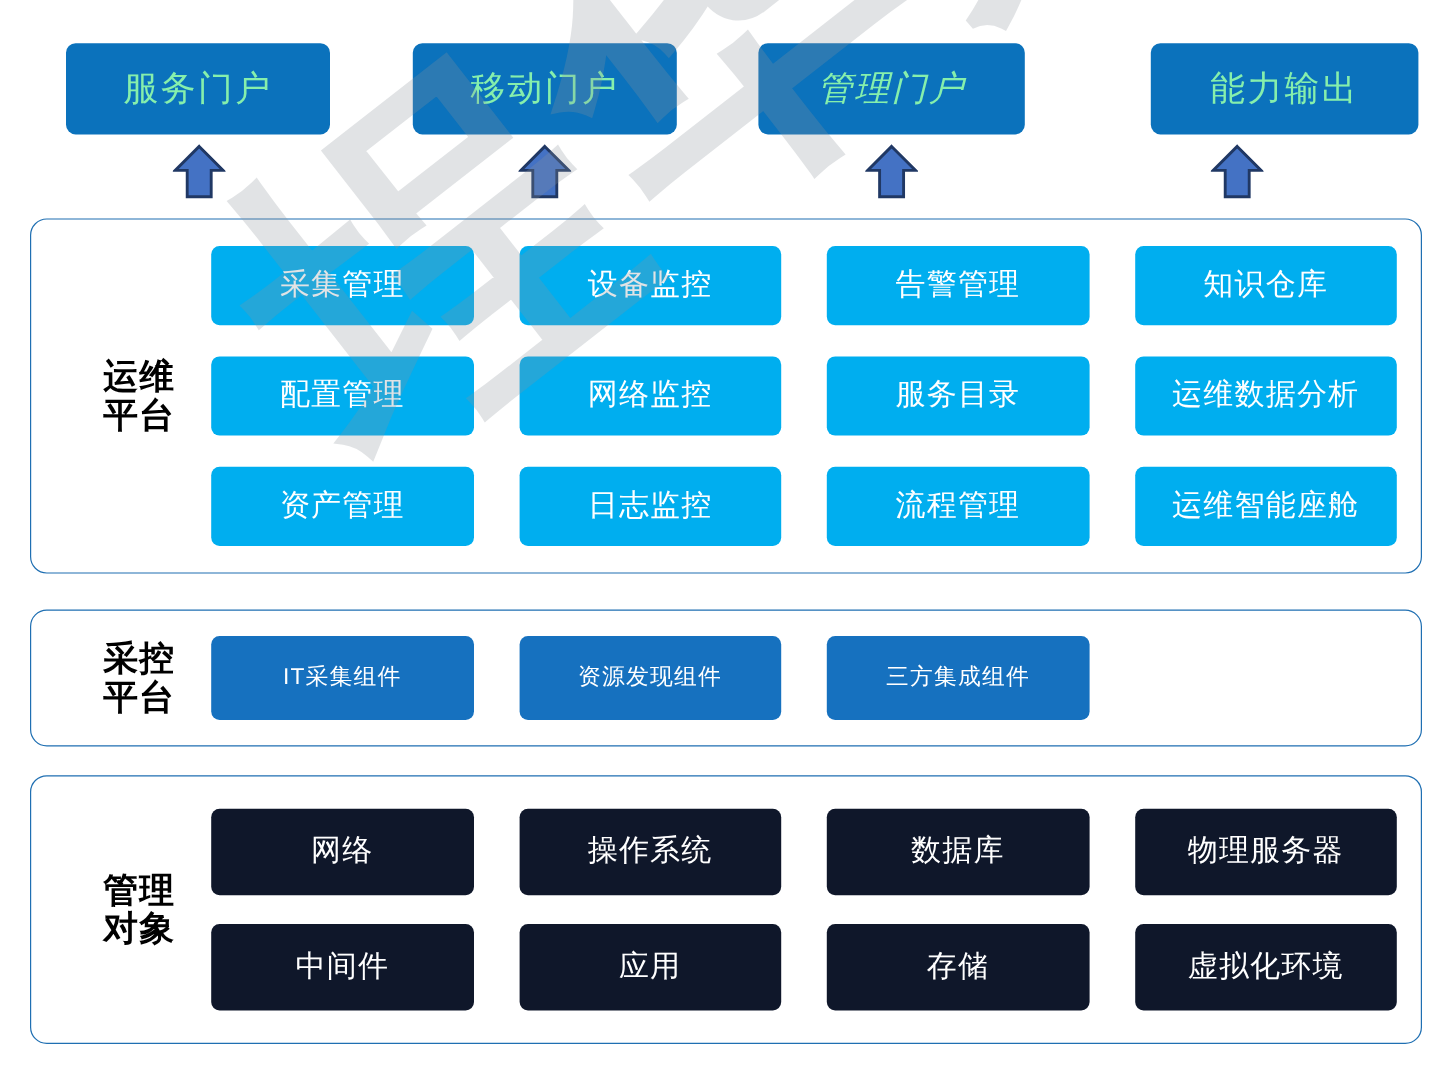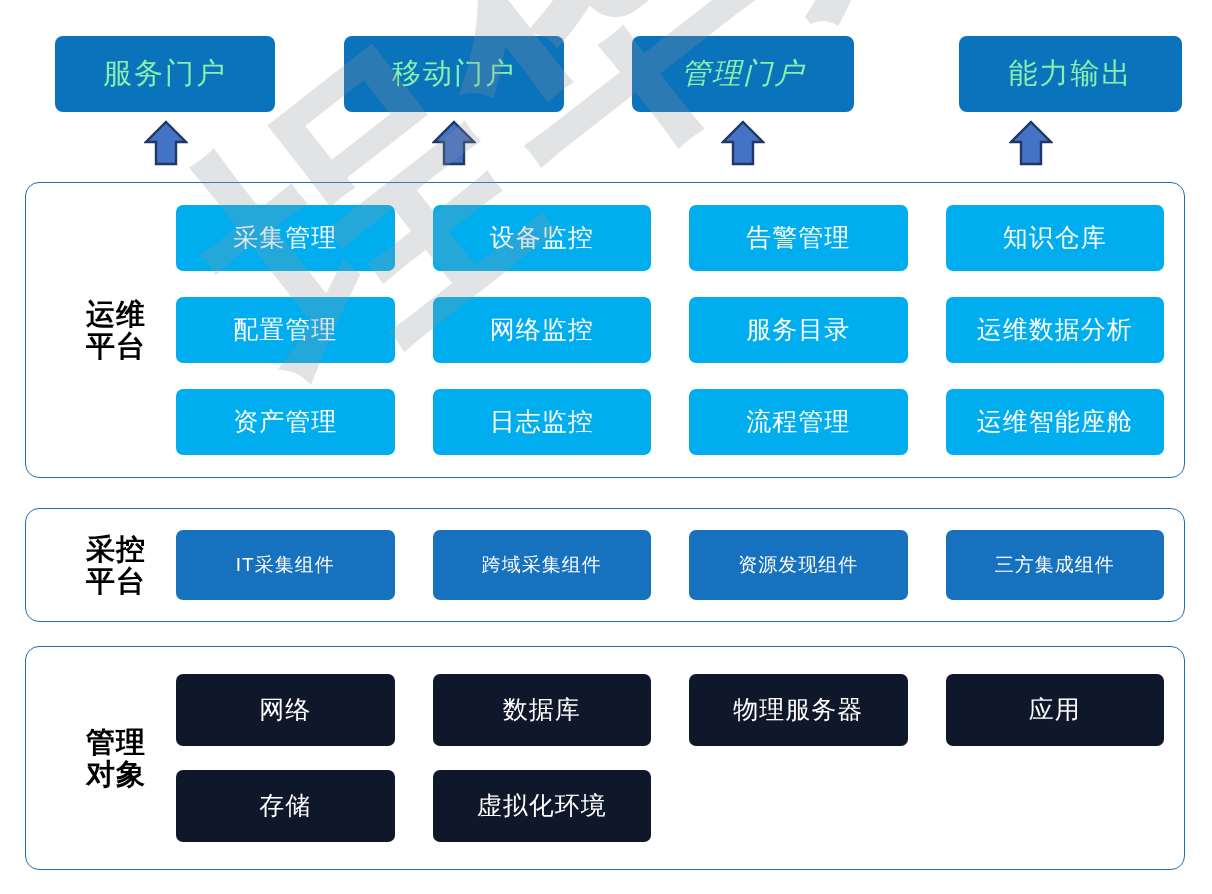--- a/index.html
+++ b/index.html
@@ -203,35 +203,36 @@
     </div>
   </div>
 
   <div class="panel panel-collect">
     <div class="panel-label">
       <div>采控</div>
       <div>平台</div>
     </div>
     <div class="cell-grid rows1">
       <div class="cell blue small">IT采集组件</div>
-      <div class="cell blue small">跨域采集组件</div>
       <div class="cell blue small">资源发现组件</div>
       <div class="cell blue small">三方集成组件</div>
     </div>
   </div>
 
   <div class="panel panel-objs">
     <div class="panel-label">
       <div>管理</div>
       <div>对象</div>
     </div>
     <div class="cell-grid rows2">
       <div class="cell navy">网络</div>
+      <div class="cell navy">操作系统</div>
       <div class="cell navy">数据库</div>
       <div class="cell navy">物理服务器</div>
+      <div class="cell navy">中间件</div>
       <div class="cell navy">应用</div>
       <div class="cell navy">存储</div>
       <div class="cell navy">虚拟化环境</div>
     </div>
   </div>
 
   <div class="watermark">
     <div class="watermark-text">埕华大数据</div>
   </div>
 

